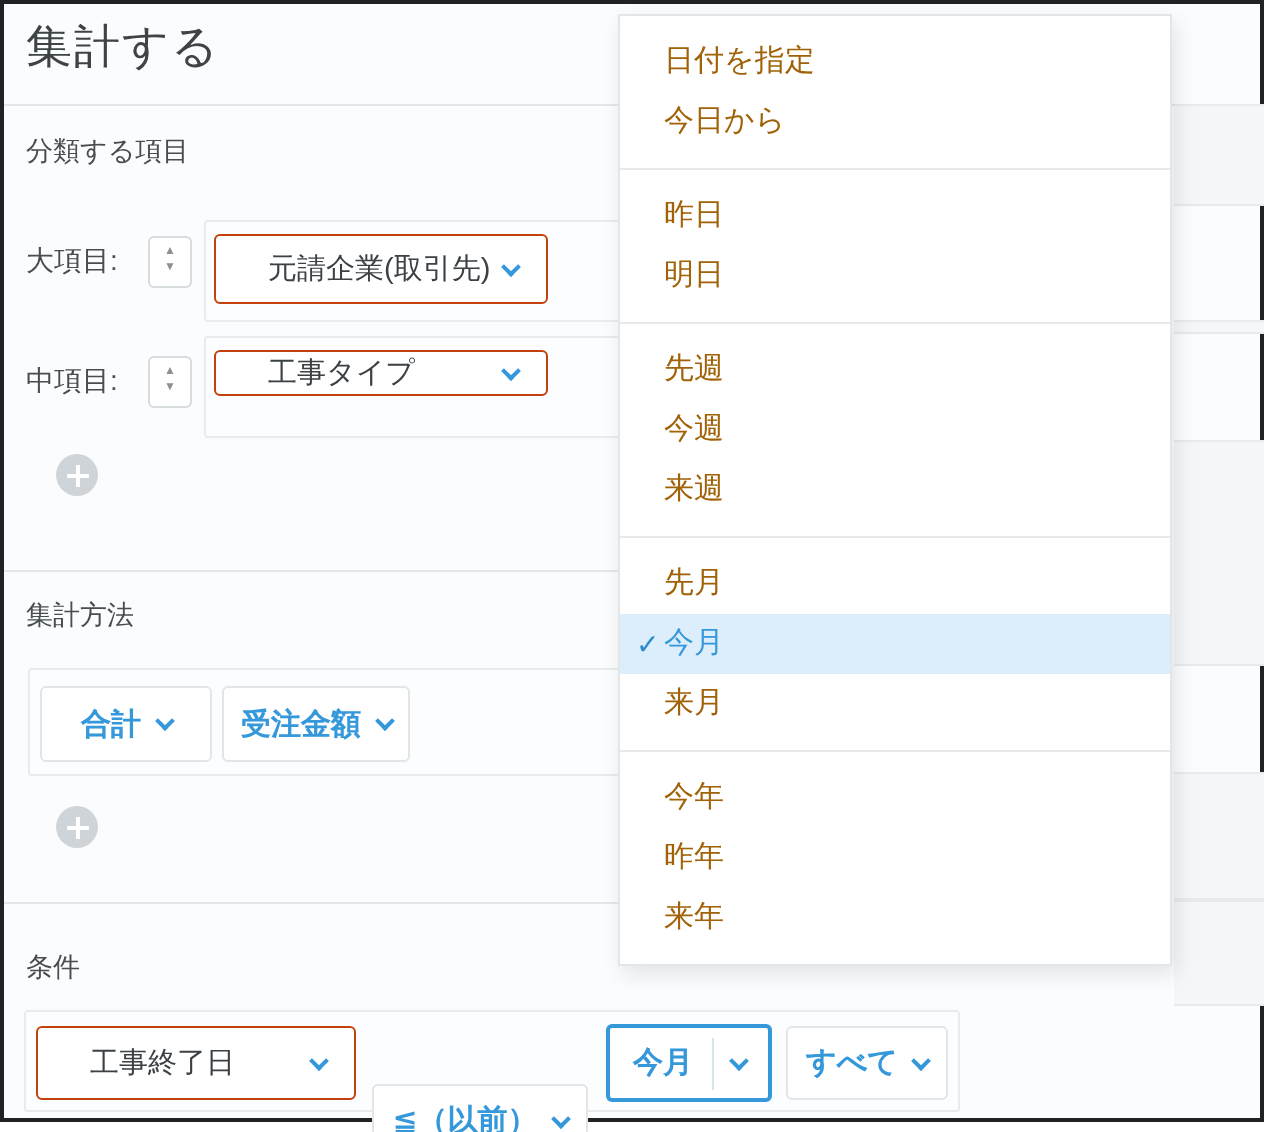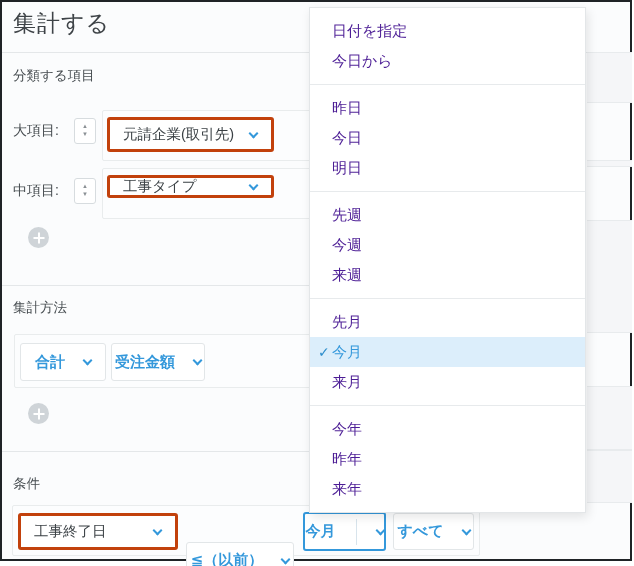--- a/index.html
+++ b/index.html
@@ -14,48 +14,48 @@
   .hdiv { position:absolute; left:2px; width:630px; height:0; border-top:1px solid #e4e7e9; }
   .section-label { position:absolute; left:13px; font-size:13.5px; color:#474d51; }
 
   .row-label { position:absolute; left:13px; font-size:14px; color:#474d51; }
   .spinner { position:absolute; left:74px; width:22px; height:26px; background:#fff;
     border:1px solid #d7dcdf; border-radius:3px; display:flex; flex-direction:column;
     align-items:center; justify-content:center; color:#8a9094; font-size:6px; line-height:1.3;
     cursor:pointer; }
   .group-box { position:absolute; border:1px solid #e9eced; border-radius:2px; background:#fcfdfe; }
 
-  .select { position:absolute; background:#fff; border:3px solid #c2410c; border-radius:3px;
-    font-size:14.5px; color:#3b4145; display:flex; align-items:center; padding-left:13px;
+  .select { position:absolute; background:#fff; border:1px solid #c2410c; border-radius:3px;
+    font-size:14.5px; color:#3b4145; display:flex; align-items:center; padding-left:26px;
     cursor:pointer; }
   .select .chev { position:absolute; right:14px; }
 
   .chev { display:inline-block; width:7px; height:7px; border-right:2px solid #3498db;
     border-bottom:2px solid #3498db; transform:rotate(45deg); margin-top:-3px; }
 
   .btn-blue { position:absolute; background:#fff; border:1px solid #e2e6e8; border-radius:3px;
     color:#3498db; font-size:15px; font-weight:600; display:flex; align-items:center;
-    justify-content:center; gap:19px; cursor:pointer; }
+    justify-content:center; gap:8px; cursor:pointer; }
   .btn-active { border:2px solid #3498db; }
   .btn-active .sep { width:1px; height:26px; background:#d8e4ec; margin:0 1px; }
 
   .plus-btn { position:absolute; width:21px; height:21px; border-radius:50%;
     background:#cfd4d8; cursor:pointer; }
   .plus-btn i { position:absolute; left:50%; top:50%; background:#ffffff; }
   .plus-btn i.h { width:11px; height:2px; transform:translate(-50%,-50%); }
   .plus-btn i.v { width:2px; height:11px; transform:translate(-50%,-50%); }
 
   .stripe { position:absolute; left:587px; width:45px; background:#f5f6f8;
     border-top:1px solid #e8ebed; border-bottom:1px solid #e8ebed; }
 
   .menu { position:absolute; left:309px; top:7px; width:277px; background:#ffffff;
     border:1px solid #e3e6e8; box-shadow:2px 4px 10px rgba(0,0,0,0.10); z-index:10; }
   .menu ul { list-style:none; padding:8px 0; }
   .menu li.mi { position:relative; height:30px; line-height:30px; padding-left:22px;
-    font-size:15px; color:#4c1d95; cursor:pointer; }
+    font-size:15px; color:#a16207; cursor:pointer; }
   .menu li.sep-line { height:0; border-top:1px solid #e7eaec; margin:8px 0; }
   .menu li.selected { background:#dceefb; color:#3498db; }
   .menu .check { position:absolute; left:8px; top:0; color:#2e8ecc; font-weight:bold;
     font-size:14px; }
 </style>
 </head>
 <body>
 
 <div class="page">
   <div class="frame"></div>
@@ -136,21 +136,20 @@
   <div class="stripe" style="top:220px; height:113px"></div>
   <div class="stripe" style="top:386px; height:64px"></div>
   <div class="stripe" style="top:450px; height:53px"></div>
 
   <div class="menu">
     <ul>
       <li class="mi">日付を指定</li>
       <li class="mi">今日から</li>
       <li class="sep-line"></li>
       <li class="mi">昨日</li>
-      <li class="mi">今日</li>
       <li class="mi">明日</li>
       <li class="sep-line"></li>
       <li class="mi">先週</li>
       <li class="mi">今週</li>
       <li class="mi">来週</li>
       <li class="sep-line"></li>
       <li class="mi">先月</li>
       <li class="mi selected">
         <span class="check">✓</span>
         <span>今月</span>

